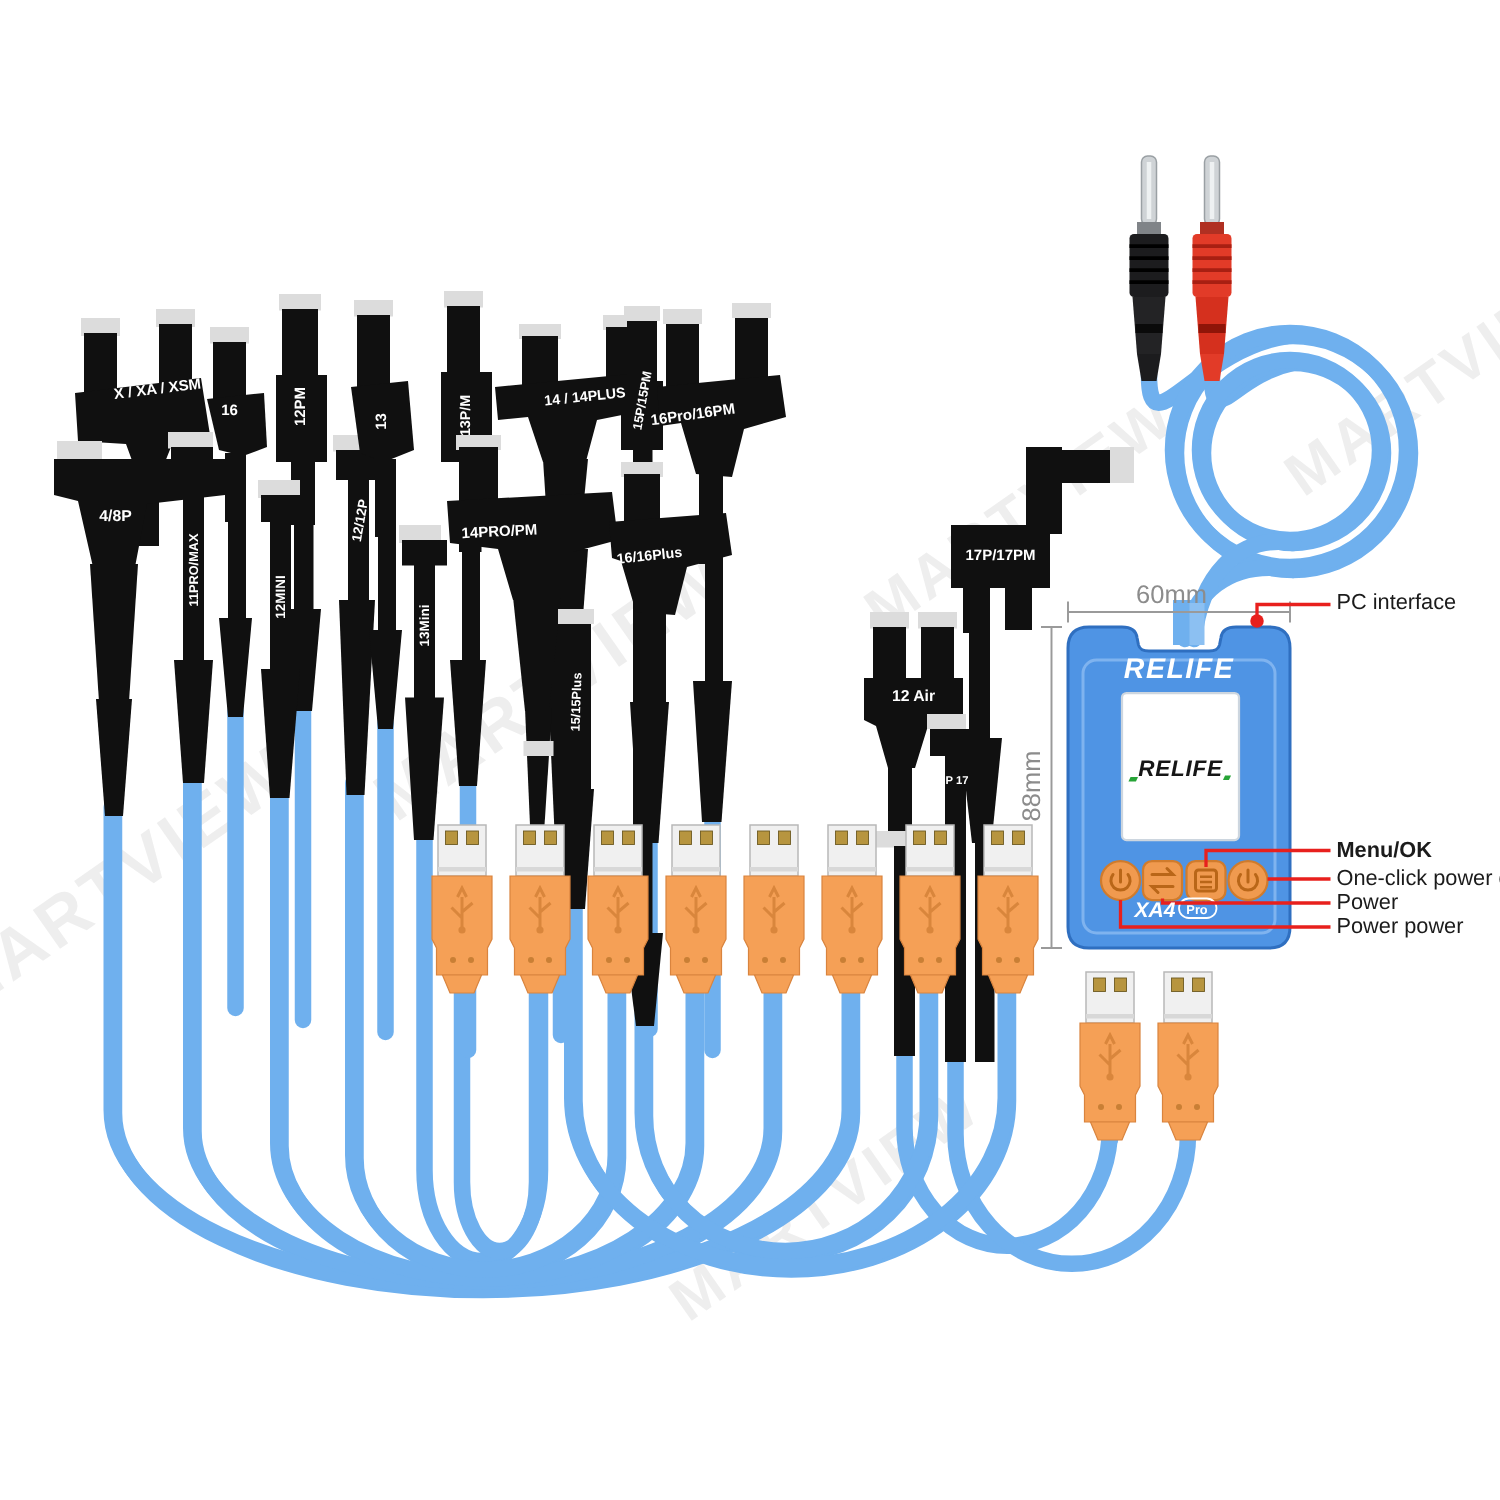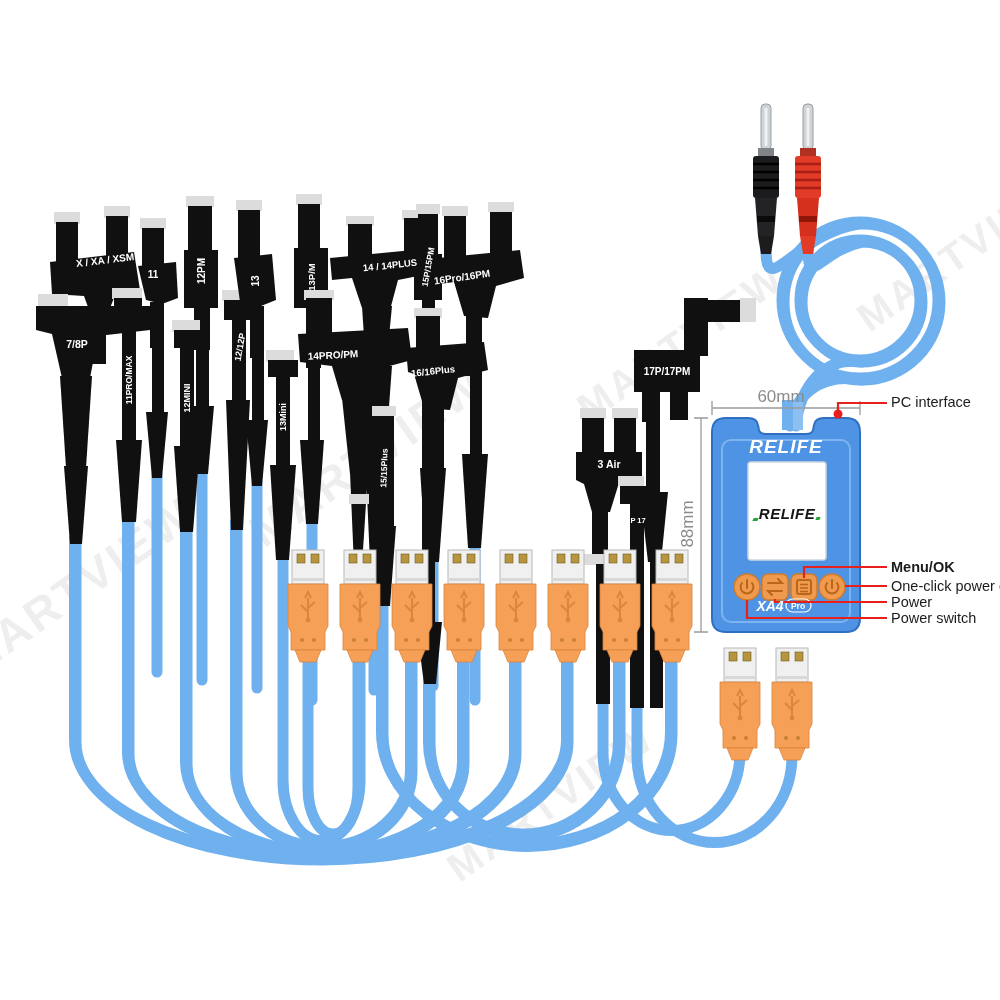--- a/index.html
+++ b/index.html
@@ -307,48 +307,48 @@
       <circle cx="838" cy="414" r="4.5" fill="#e8201d"></circle>
       <path class="red" d="M838,414 L838,403 L887,403"></path>
       <path class="red" d="M804,578 L804,567 L887,567"></path>
       <path class="red" d="M845,586 L887,586"></path>
       <path class="red" d="M775,599 L775,602 L887,602"></path>
       <path class="red" d="M747,600 L747,618 L887,618"></path>
     </g>
   </svg>
 
   <span class="lbl" style="left:105px;top:260px;font-size:10px;transform:translate(-50%,-50%) rotate(-7deg);">X / XA / XSM</span>
-  <span class="lbl" style="left:153px;top:274px;font-size:10px;">11</span>
+  <span class="lbl" style="left:153px;top:274px;font-size:10px;">16</span>
   <span class="lbl" style="left:201px;top:271px;font-size:10px;transform:translate(-50%,-50%) rotate(-90deg);">12PM</span>
   <span class="lbl" style="left:255px;top:281px;font-size:10px;transform:translate(-50%,-50%) rotate(-90deg);">13</span>
   <span class="lbl" style="left:311px;top:277px;font-size:9.5px;transform:translate(-50%,-50%) rotate(-90deg);">13P/M</span>
   <span class="lbl" style="left:390px;top:265px;font-size:9.5px;transform:translate(-50%,-50%) rotate(-6deg);">14 / 14PLUS</span>
   <span class="lbl" style="left:428px;top:267px;font-size:8.5px;transform:translate(-50%,-50%) rotate(-80deg);">15P/15PM</span>
   <span class="lbl" style="left:462px;top:277px;font-size:10px;transform:translate(-50%,-50%) rotate(-8deg);">16Pro/16PM</span>
-  <span class="lbl" style="left:77px;top:344px;font-size:10.5px;">7/8P</span>
+  <span class="lbl" style="left:77px;top:344px;font-size:10.5px;">4/8P</span>
   <span class="lbl" style="left:129px;top:380px;font-size:8.5px;transform:translate(-50%,-50%) rotate(-90deg);">11PRO/MAX</span>
   <span class="lbl" style="left:240px;top:347px;font-size:9px;transform:translate(-50%,-50%) rotate(-80deg);">12/12P</span>
   <span class="lbl" style="left:187px;top:398px;font-size:9px;transform:translate(-50%,-50%) rotate(-90deg);">12MINI</span>
   <span class="lbl" style="left:283px;top:417px;font-size:9px;transform:translate(-50%,-50%) rotate(-90deg);">13Mini</span>
   <span class="lbl" style="left:333px;top:355px;font-size:10px;transform:translate(-50%,-50%) rotate(-3deg);">14PRO/PM</span>
   <span class="lbl" style="left:433px;top:371px;font-size:9.5px;transform:translate(-50%,-50%) rotate(-6deg);">16/16Plus</span>
   <span class="lbl" style="left:384px;top:468px;font-size:8.5px;transform:translate(-50%,-50%) rotate(-88deg);">15/15Plus</span>
   <span class="lbl" style="left:667px;top:371px;font-size:10px;">17P/17PM</span>
-  <span class="lbl" style="left:609px;top:464px;font-size:10.5px;">3 Air</span>
+  <span class="lbl" style="left:609px;top:464px;font-size:10.5px;">12 Air</span>
   <span class="lbl" style="left:637px;top:520px;font-size:7.5px;">IP 17</span>
 
   <span class="devbrand" style="left:786px;top:447px;">RELIFE</span>
   <span class="scrlogo" style="left:787px;top:513px;">RELIFE</span>
   <div class="green-acc" style="left:753px;top:518px;width:5px;height:3px;transform:skewX(-25deg);"></div>
   <div class="green-acc" style="left:816px;top:517px;width:4px;height:3px;transform:skewX(-25deg);"></div>
   <span class="xa4" style="left:770px;top:606px;">XA4</span>
   <span class="pro" style="left:798px;top:606px;">Pro</span>
 
   <span class="dim" style="left:781px;top:397px;">60mm</span>
   <span class="dim" style="left:688px;top:524px;transform:translate(-50%,-50%) rotate(-90deg);">88mm</span>
 
   <span class="ann" style="top:402px;">PC interface</span>
   <span class="ann" style="top:567px;font-weight:bold;">Menu/OK</span>
   <span class="ann" style="top:586px;">One-click power on</span>
   <span class="ann" style="top:602px;">Power</span>
-  <span class="ann" style="top:618px;">Power switch</span>
+  <span class="ann" style="top:618px;">Power power</span>
 
 </div>
 
 </body></html>

